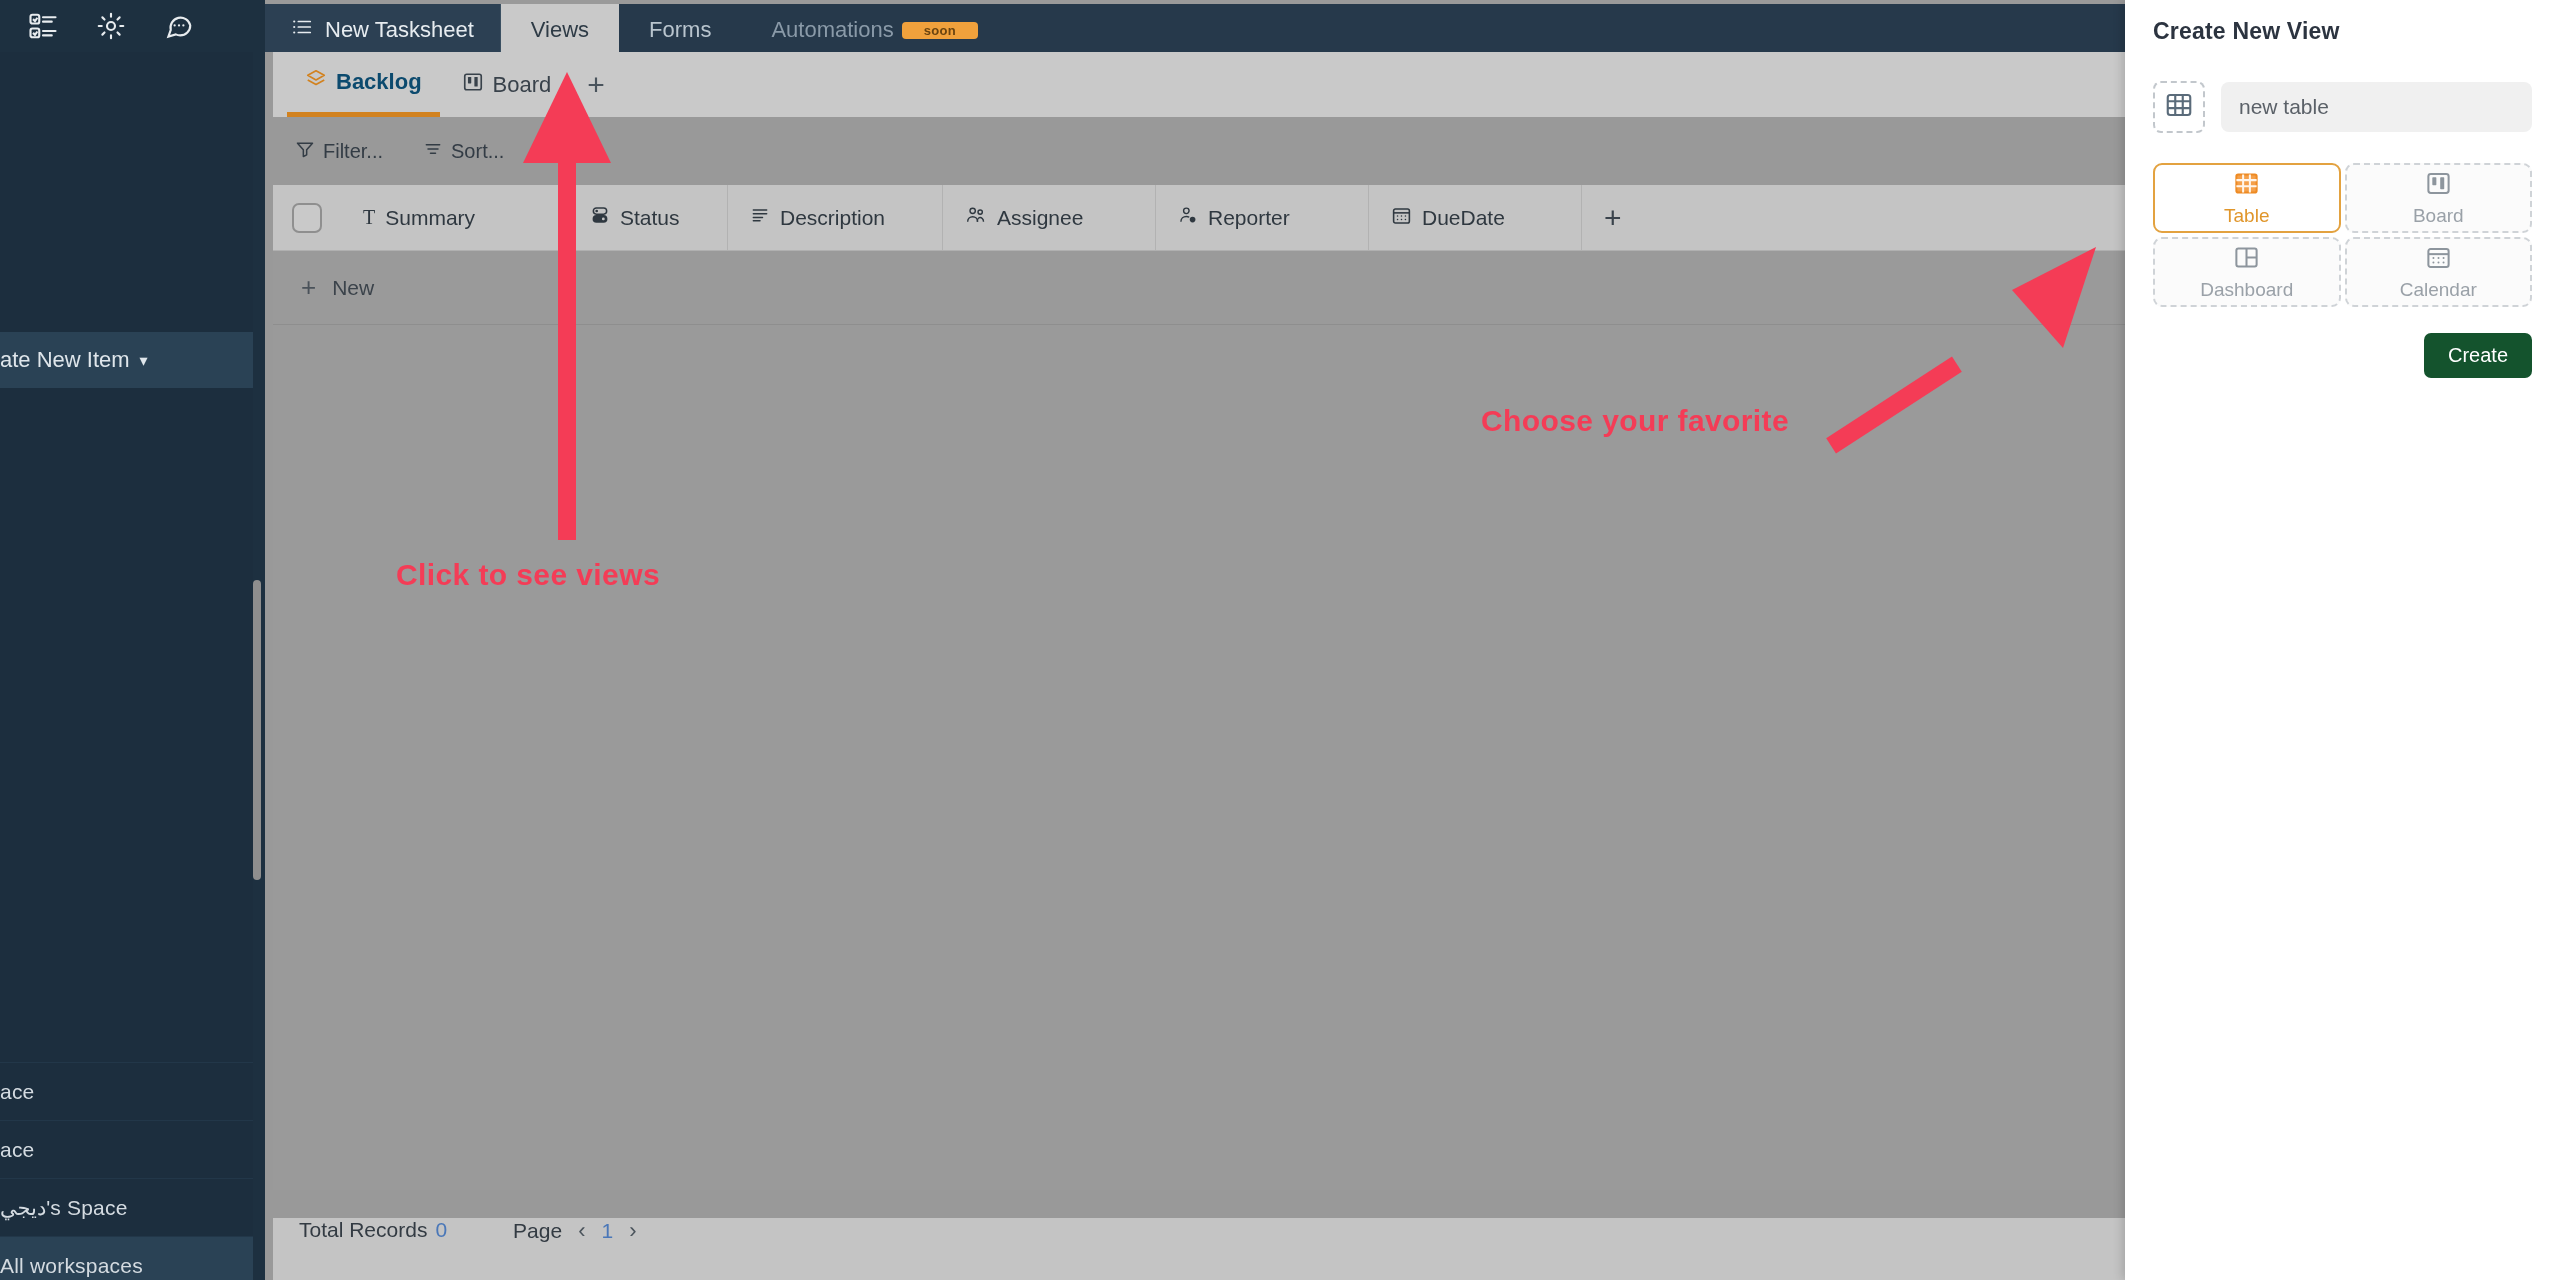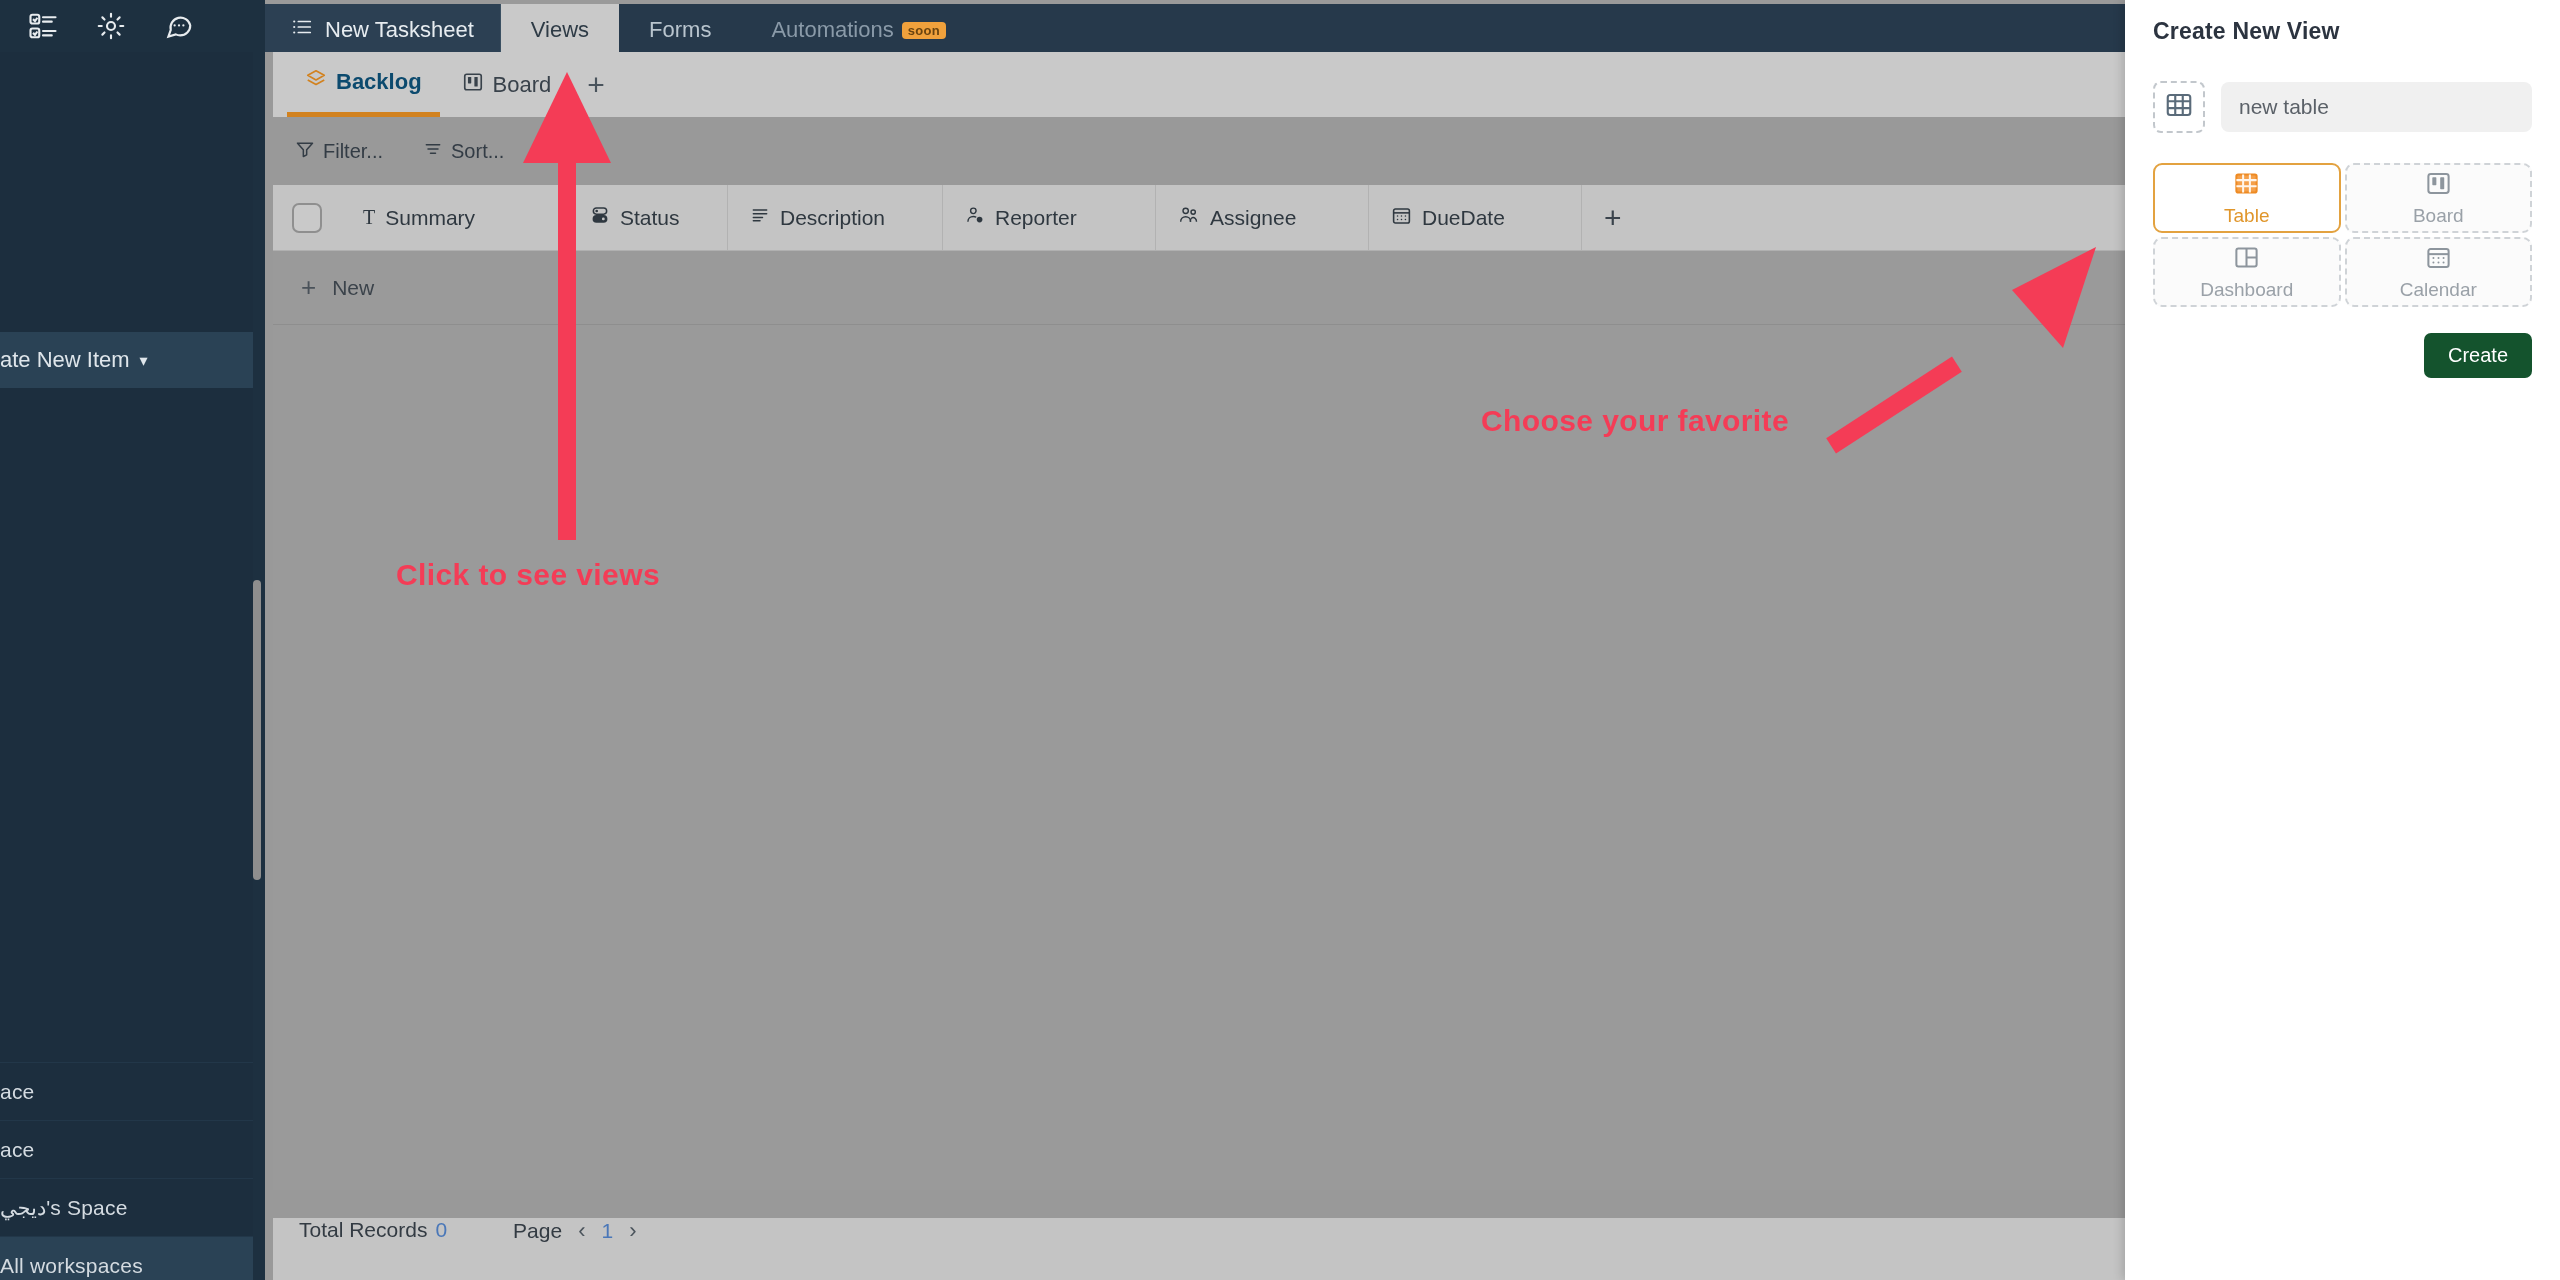--- a/index.html
+++ b/index.html
@@ -58,21 +58,21 @@
     background: #2c4053;
   }
   .tab {
     display: flex; align-items: center; gap: 8px;
     padding: 0 30px; font-size: 22px; color: #b9c5ce; cursor: pointer;
   }
   .tab.active { background: #c9c9c9; color: #2e3b46; }
   .tab.muted { color: #8a9aa8; }
   .badge-soon {
     background: #f0a13c; color: #6a4410; font-size: 13px; font-weight: bold;
-    border-radius: 4px; padding: 2px 6px; line-height: 1; letter-spacing: .3px;
+    border-radius: 4px; padding: 2px 22px; line-height: 1; letter-spacing: .3px;
   }
 
   
   .main {
     position: absolute; left: 265px; top: 52px;
     width: 1860px; height: 1228px; background: #999999;
   }
   
   .viewstrip {
     position: absolute; left: 8px; top: 0; width: 1852px; height: 65px;
@@ -321,40 +321,40 @@
           <span>Status</span>
         </div>
         <div class="th desc">
           <span>
             <svg width="20" height="20" viewBox="0 0 24 24" fill="none" stroke="#2f3840" stroke-width="1.8" stroke-linecap="round">
               <path d="M4 6h16M4 10.5h16M4 15h11M4 19h8"></path>
             </svg>
           </span>
           <span>Description</span>
         </div>
-        <div class="th reporter">
-          <span>
-            <svg width="20" height="20" viewBox="0 0 24 24" fill="none" stroke="#2f3840" stroke-width="1.7">
-              <circle cx="10" cy="7" r="3.3"></circle>
-              <path d="M3.5 20c0-3.8 3-6.2 6.5-6.2 1.3 0 2.5.3 3.5.9"></path>
-              <circle cx="17.5" cy="17.5" r="3.4" fill="#2f3840" stroke="none"></circle>
-            </svg>
-          </span>
-          <span>Reporter</span>
-        </div>
         <div class="th assignee">
           <span>
             <svg width="22" height="20" viewBox="0 0 26 24" fill="none" stroke="#2f3840" stroke-width="1.7">
               <circle cx="9" cy="7" r="3.2"></circle>
                 <path d="M3 20c0-3.7 2.8-6 6-6s6 2.3 6 6"></path>
               <circle cx="18" cy="8.5" r="2.6"></circle>
                 <path d="M14.5 20c0-3.1 2-5 3.5-5s4 1.6 4 5"></path>
             </svg>
           </span>
           <span>Assignee</span>
+        </div>
+        <div class="th reporter">
+          <span>
+            <svg width="20" height="20" viewBox="0 0 24 24" fill="none" stroke="#2f3840" stroke-width="1.7">
+              <circle cx="10" cy="7" r="3.3"></circle>
+              <path d="M3.5 20c0-3.8 3-6.2 6.5-6.2 1.3 0 2.5.3 3.5.9"></path>
+              <circle cx="17.5" cy="17.5" r="3.4" fill="#2f3840" stroke="none"></circle>
+            </svg>
+          </span>
+          <span>Reporter</span>
         </div>
         <div class="th duedate">
           <span>
             <svg width="21" height="21" viewBox="0 0 24 24" fill="none" stroke="#2f3840" stroke-width="1.8">
               <rect x="3" y="4.5" width="18" height="16" rx="2"></rect>
                 <path d="M3 9h18"></path>
               <circle cx="7.5" cy="12.5" r=".9" fill="#2f3840" stroke="none"></circle>
               <circle cx="12" cy="12.5" r=".9" fill="#2f3840" stroke="none"></circle>
               <circle cx="16.5" cy="12.5" r=".9" fill="#2f3840" stroke="none"></circle>
               <circle cx="7.5" cy="16.5" r=".9" fill="#2f3840" stroke="none"></circle>

